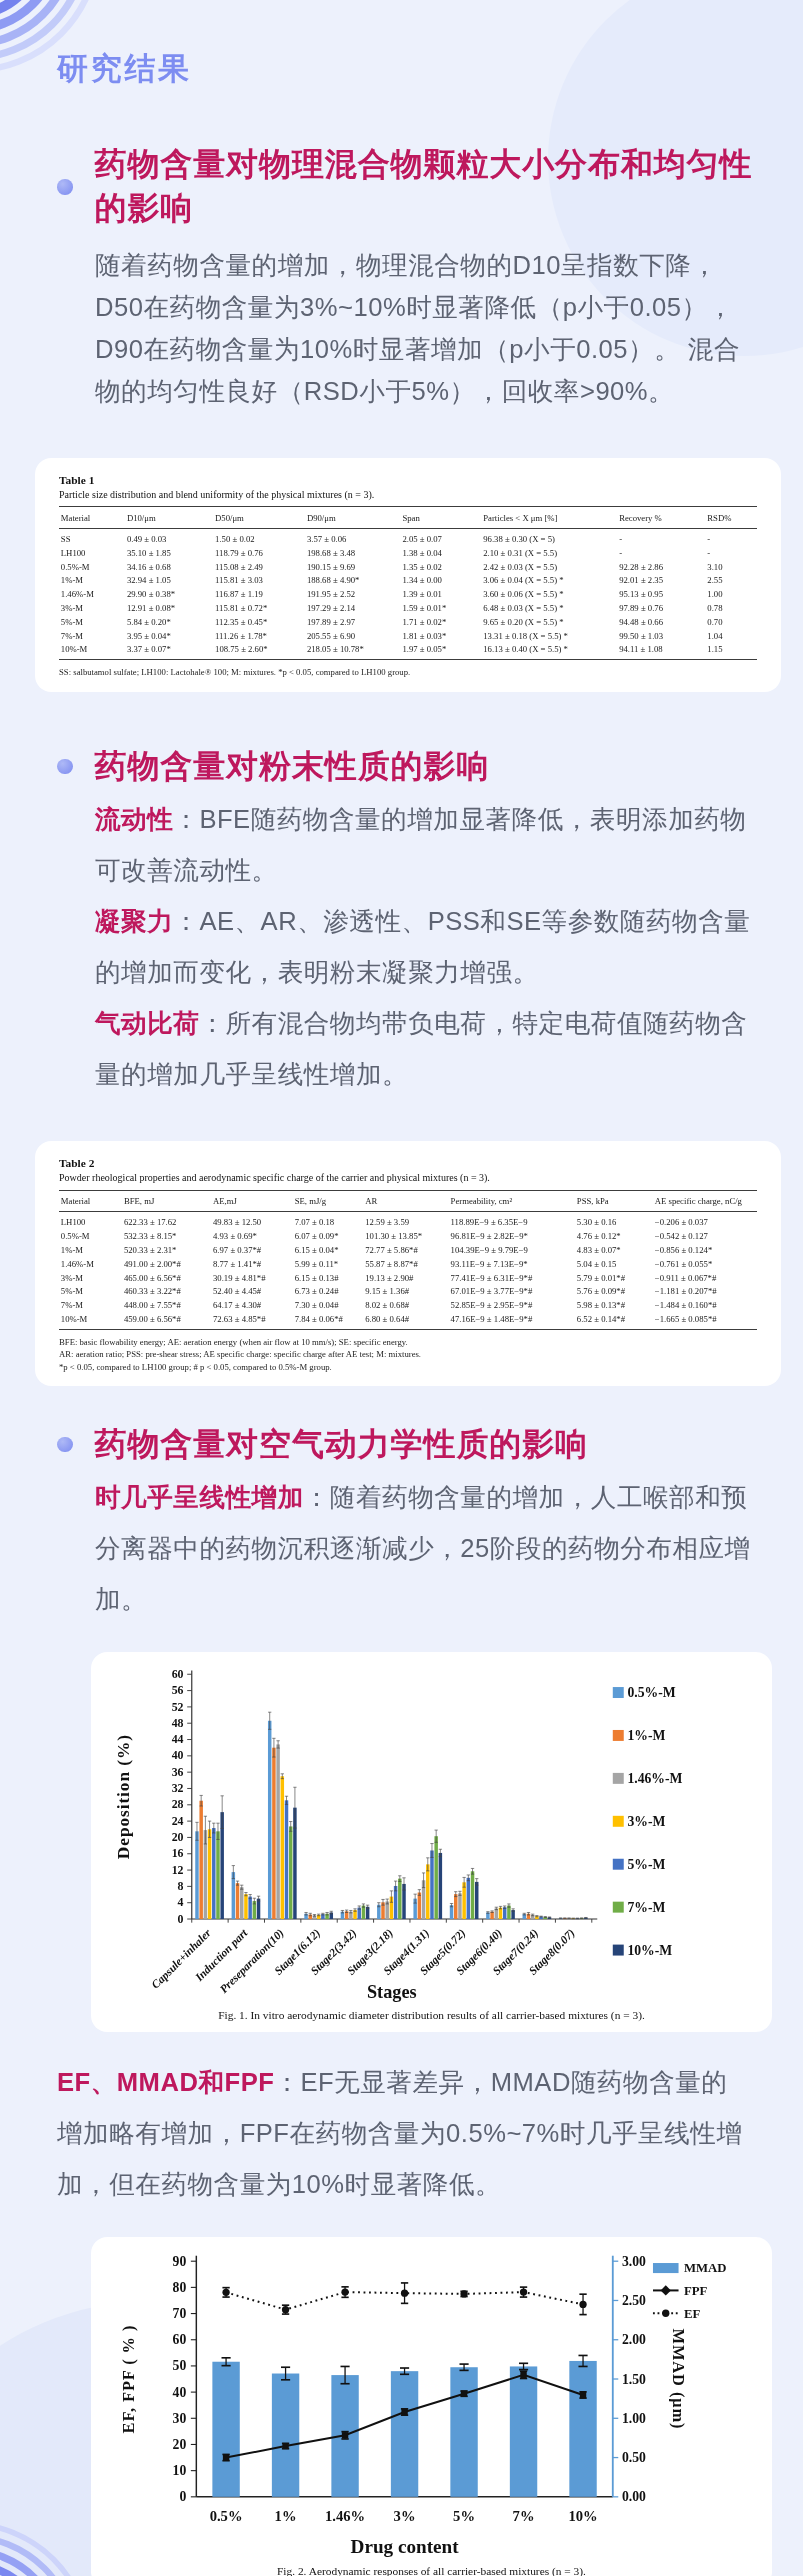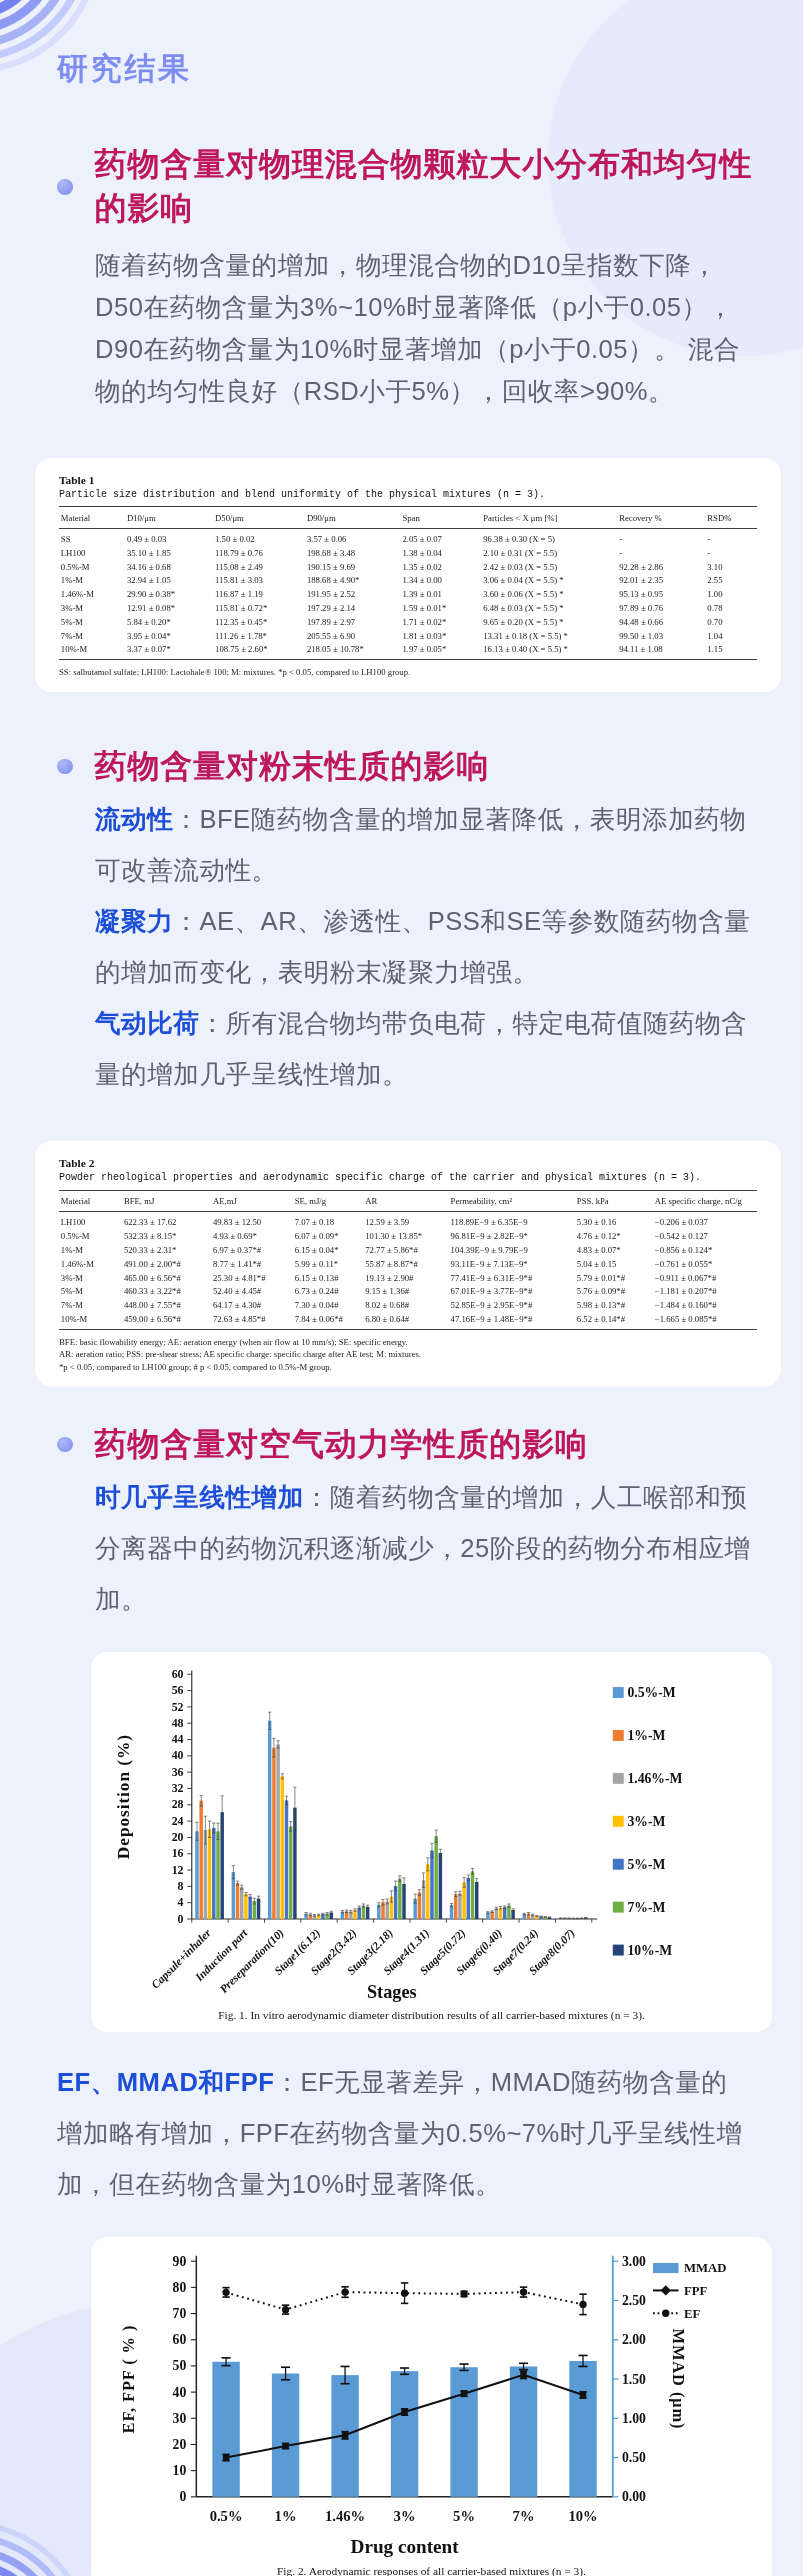--- a/index.html
+++ b/index.html
@@ -14,25 +14,25 @@
   h1.page-title{margin:0;padding:48px 0 0 57px;font-size:31px;font-weight:600;
     color:#7d8df1;letter-spacing:2.7px;position:relative;z-index:2;}
   .section{margin-left:57px;margin-right:51px;position:relative;z-index:2;}
   .sec-head{display:flex;align-items:center;gap:22px;}
   .dot{width:15.5px;height:15.5px;border-radius:50%;flex:0 0 auto;
     background:radial-gradient(circle at 35% 30%,#aeb9f6,#7b8af0);}
   .sec-title{font-size:32px;font-weight:bold;color:#be185d;letter-spacing:0.9px;}
   .sec-body{margin:12.8px 0 0 38px;font-size:25.6px;line-height:42px;color:#5d6372;letter-spacing:0.5px;}
   .items{margin:5.5px 0 0 38px;}
   .item{font-size:25.6px;line-height:51px;color:#5d6372;letter-spacing:0.5px;}
-  .lead{color:#1d4ed8;font-weight:bold;}
+  .lead{color:#be185d;font-weight:bold;}
   .card{background:#ffffff;border-radius:16.4px;box-sizing:border-box;position:relative;z-index:2;}
   .table-card{margin:46px 0 0 35px;width:746px;padding:16.4px 24px 12.8px 24px;}
   .t-label{font-family:"Liberation Serif",serif;font-weight:bold;font-size:11.4px;color:#111;}
-  .t-caption{font-family:Liberation Mono, monospace;font-size:10px;color:#111;margin:2.7px 0 6.4px 0;}
+  .t-caption{font-family:Liberation Serif, serif;font-size:10px;color:#111;margin:2.7px 0 6.4px 0;}
   .t-wrap table{width:100%;border-collapse:collapse;border-top:1.8px solid #3c3c3c;border-bottom:1.8px solid #3c3c3c;}
   .t-wrap th,.t-wrap td{font-family:"Liberation Serif",serif;font-size:8.7px;line-height:12px;
     font-weight:normal;text-align:left;padding:0.9px 1.8px;color:#191919;}
   .t-wrap thead th{padding:4.6px 1.8px 3.7px 1.8px;border-bottom:1.4px solid #3c3c3c;}
   .t-wrap tbody tr:first-child td{padding-top:4.6px;}
   .t-wrap tbody tr:last-child td{padding-bottom:3.7px;}
   .t-foot{margin-top:6.4px;font-family:"Liberation Serif",serif;font-size:8.7px;line-height:12.3px;color:#1d1d1d;}
   .fig-card{margin:27px 0 0 91px;width:681px;padding:12.8px 9px 11px 9px;}
   .fig-caption{text-align:center;font-family:"Liberation Serif",serif;font-size:11.4px;color:#111;margin-top:3.7px;}
   .fig-caption .cap-label{font-weight:normal;}
@@ -282,21 +282,21 @@
               <td>8.77 ± 1.41*#</td>
               <td>5.99 ± 0.11*</td>
               <td>55.87 ± 8.87*#</td>
               <td>93.11E−9 ± 7.13E−9*</td>
               <td>5.04 ± 0.15</td>
               <td>−0.761 ± 0.055*</td>
             </tr>
             <tr>
               <td>3%-M</td>
               <td>465.00 ± 6.56*#</td>
-              <td>25.30 ± 4.81*#</td>
+              <td>30.19 ± 4.81*#</td>
               <td>6.15 ± 0.13#</td>
               <td>19.13 ± 2.90#</td>
               <td>77.41E−9 ± 6.31E−9*#</td>
               <td>5.79 ± 0.01*#</td>
               <td>−0.911 ± 0.067*#</td>
             </tr>
             <tr>
               <td>5%-M</td>
               <td>460.33 ± 3.22*#</td>
               <td>52.40 ± 4.45#</td>

